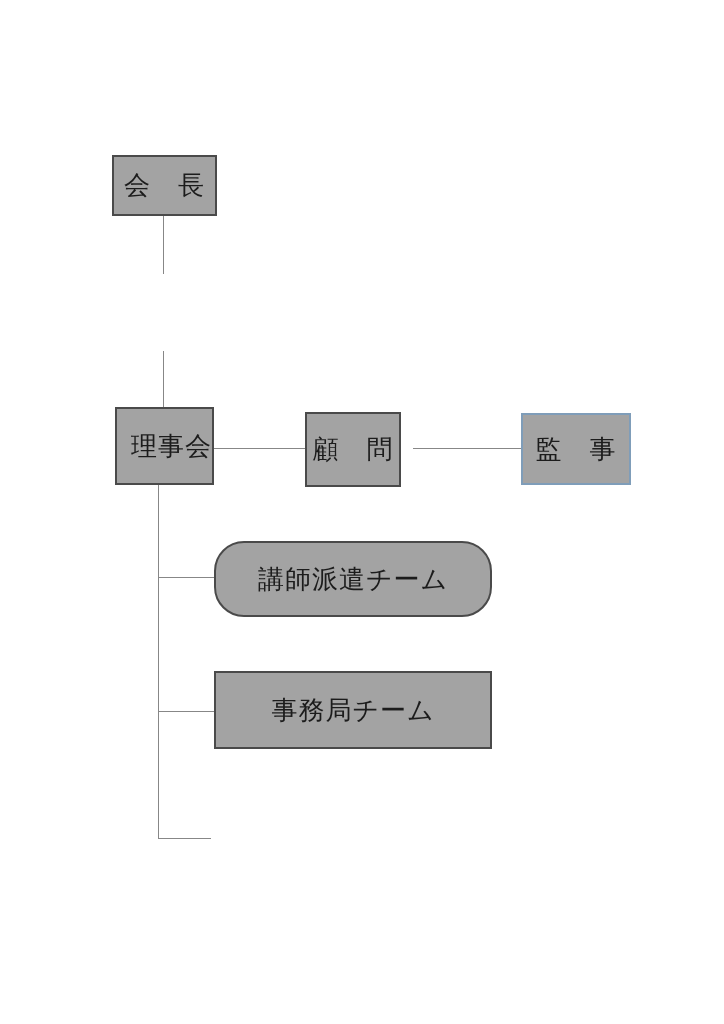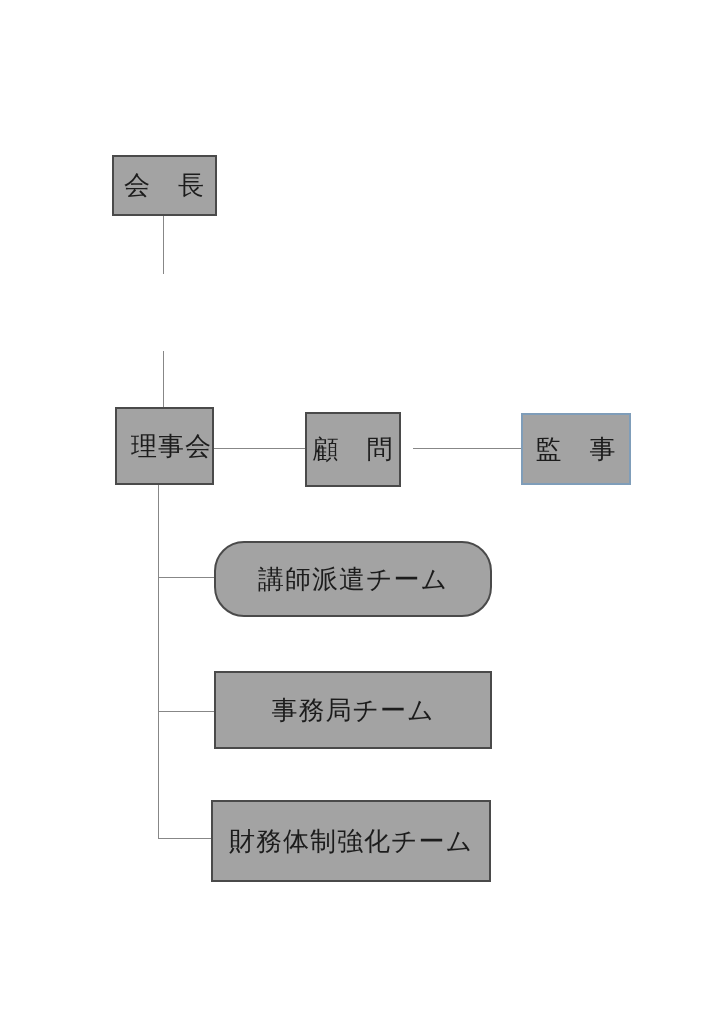--- a/index.html
+++ b/index.html
@@ -81,17 +81,14 @@
   </div>
 
   <div class="node n-team-lecturer">
     <span>講師派遣チーム</span>
   </div>
 
   <div class="node n-team-secretariat">
     <span>事務局チーム</span>
   </div>
 
-  <div class="node n-team-finance">
-    <span>財務体制強化チーム</span>
-  </div>
 
 </div>
 
 </body></html>

